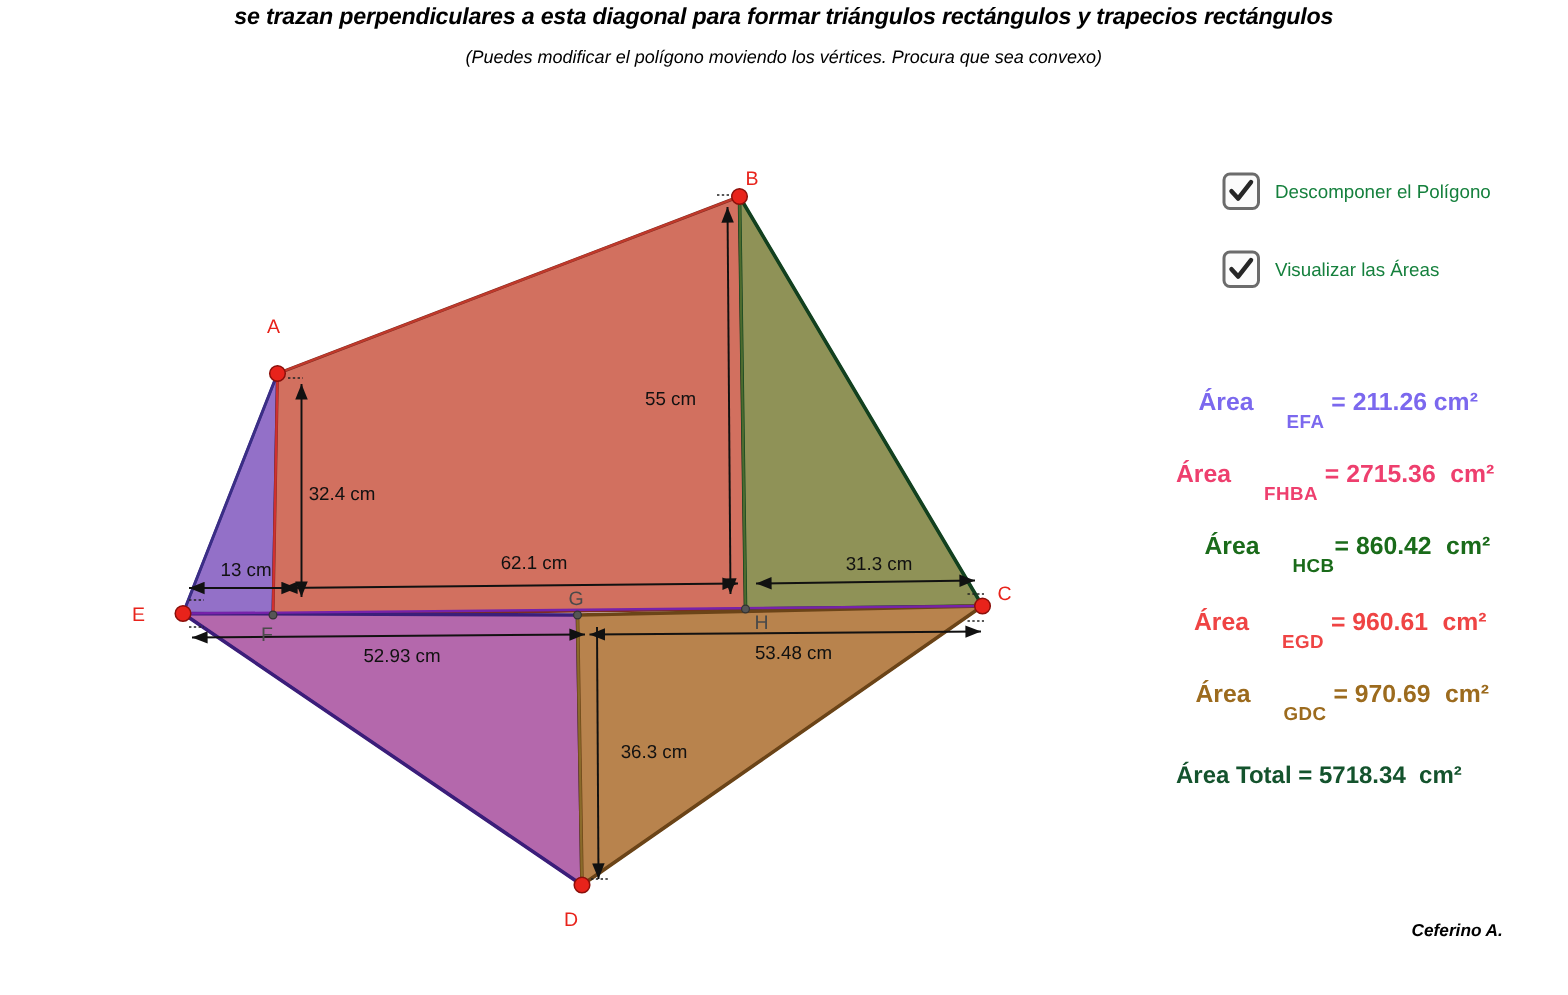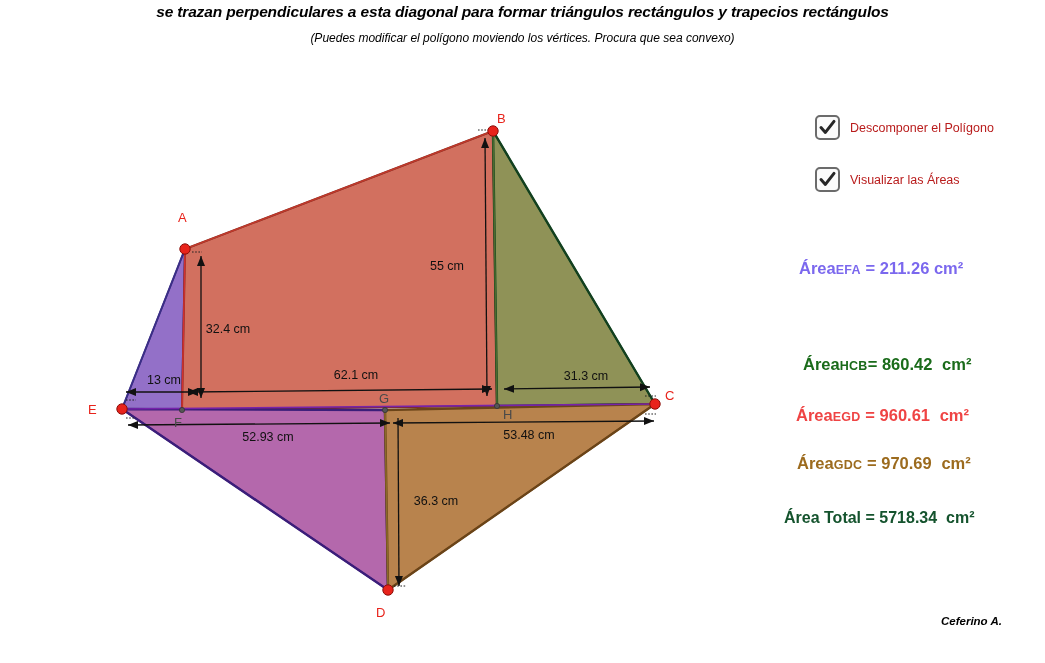--- a/index.html
+++ b/index.html
@@ -38,36 +38,37 @@
   .cbox{
     width:25px;height:25px;
     border:2px solid #6b6b6b;border-radius:5px;
     background:#fbfbfb;
     position:relative;
     box-sizing:border-box;
     flex:0 0 auto;
   }
   .cbox svg{position:absolute;left:1px;top:1px;}
   .cblabel{
-    margin-left:10px;font-size:12.5px;color:#b91c1c;
+    margin-left:10px;font-size:12.5px;color:#15803d;
     white-space:nowrap;
   }
 
   
   .area-line{
     position:absolute;
     font-weight:bold;
     font-size:16.5px;
     white-space:nowrap;
   }
   .area-line .sub{
     font-size:12.5px;
     position:relative;
-    top:0;
+    top:12px;
     letter-spacing:0.3px;
+    padding-left:22px;
   }
   .area-line .gap{letter-spacing:0.5px;}
 
   .total-line{
     position:absolute;
     font-weight:bold;font-size:16px;color:#14532d;
     white-space:nowrap;
   }
 
   .signature{
@@ -202,20 +203,26 @@
     <span class="cblabel">Visualizar las Áreas</span>
   </div>
 
   <div class="area-line" style="left:799px;top:259px;color:#7B68EE;">
     <span>Área</span><span class="sub">EFA</span>
     <span>=</span>
     <span>211.26</span>
     <span>cm²</span>
   </div>
 
+  <div class="area-line" style="left:784px;top:307px;color:#EE3F6E;">
+    <span>Área</span><span class="sub">FHBA</span>
+    <span>=</span>
+    <span>2715.36</span>
+    <span class="gap">&nbsp;</span><span>cm²</span>
+  </div>
 
   <div class="area-line" style="left:803px;top:355px;color:#1A6B1A;">
     <span>Área</span><span class="sub">HCB</span><span>=</span>
     <span>860.42</span>
     <span class="gap">&nbsp;</span><span>cm²</span>
   </div>
 
   <div class="area-line" style="left:796px;top:406px;color:#ef4444;">
     <span>Área</span><span class="sub">EGD</span>
     <span>=</span>

